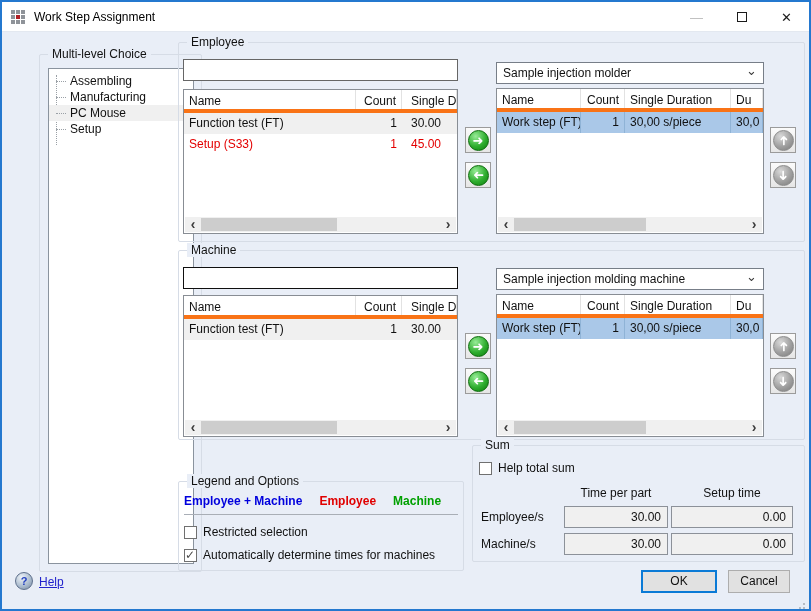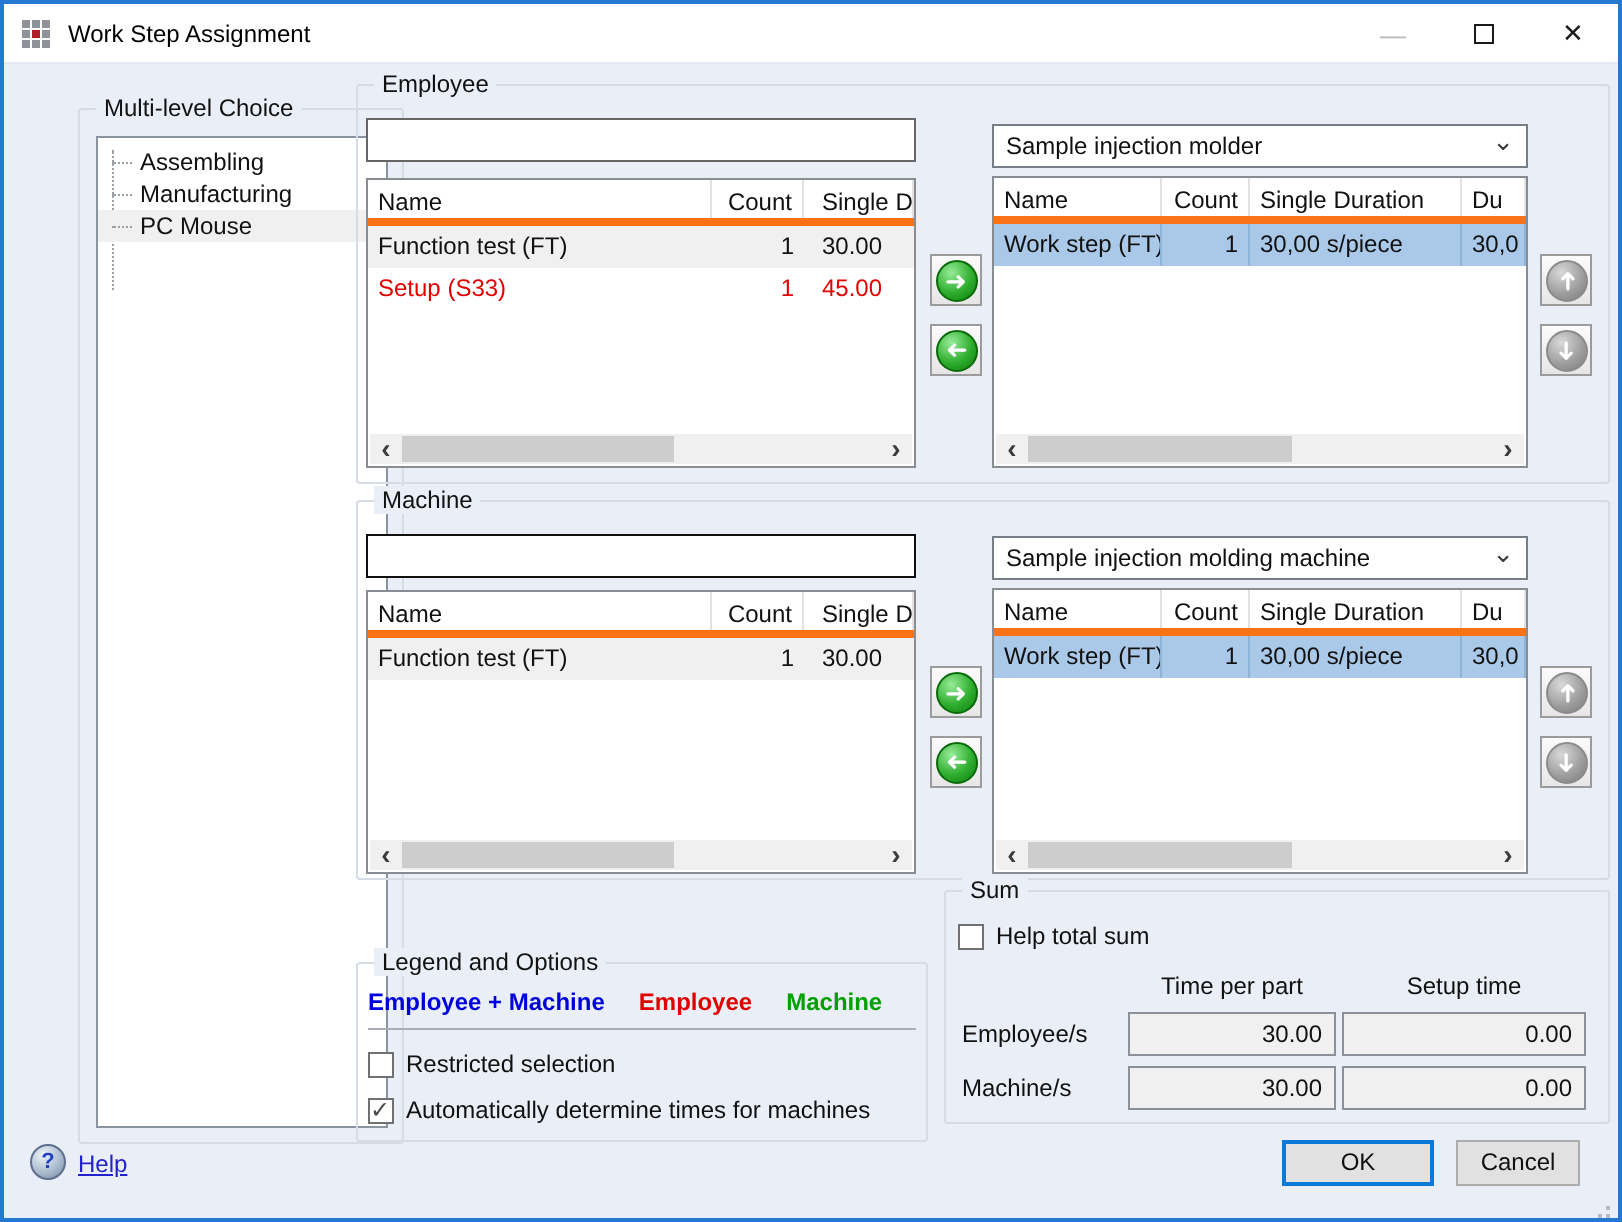--- a/index.html
+++ b/index.html
@@ -109,20 +109,21 @@
   </div>
 
   <div class="groupbox" style="left:8px;top:52px;width:163px;height:518px;margin-left:29px;">
     <span class="gb-label">Multi-level Choice</span>
     <div class="listbox" style="left:8px;top:13px;width:146px;height:496px;">
       <div style="position:relative;padding-top:4px;">
         <div class="tree-rail"></div>
         <div class="tree-item">Assembling</div>
         <div class="tree-item">Manufacturing</div>
         <div class="tree-item checked">PC Mouse</div>
+        <div class="tree-item">Setup</div>
       </div>
     </div>
   </div>
 
   <div class="groupbox" style="left:176px;top:40px;width:627px;height:200px;">
     <span class="gb-label">Employee</span>
 
     <input class="filter-input" style="left: 4px; top: 16px; width: 275px;" value="">
 
     <div class="datatable" style="left:4px;top:46px;width:275px;height:145px;">

